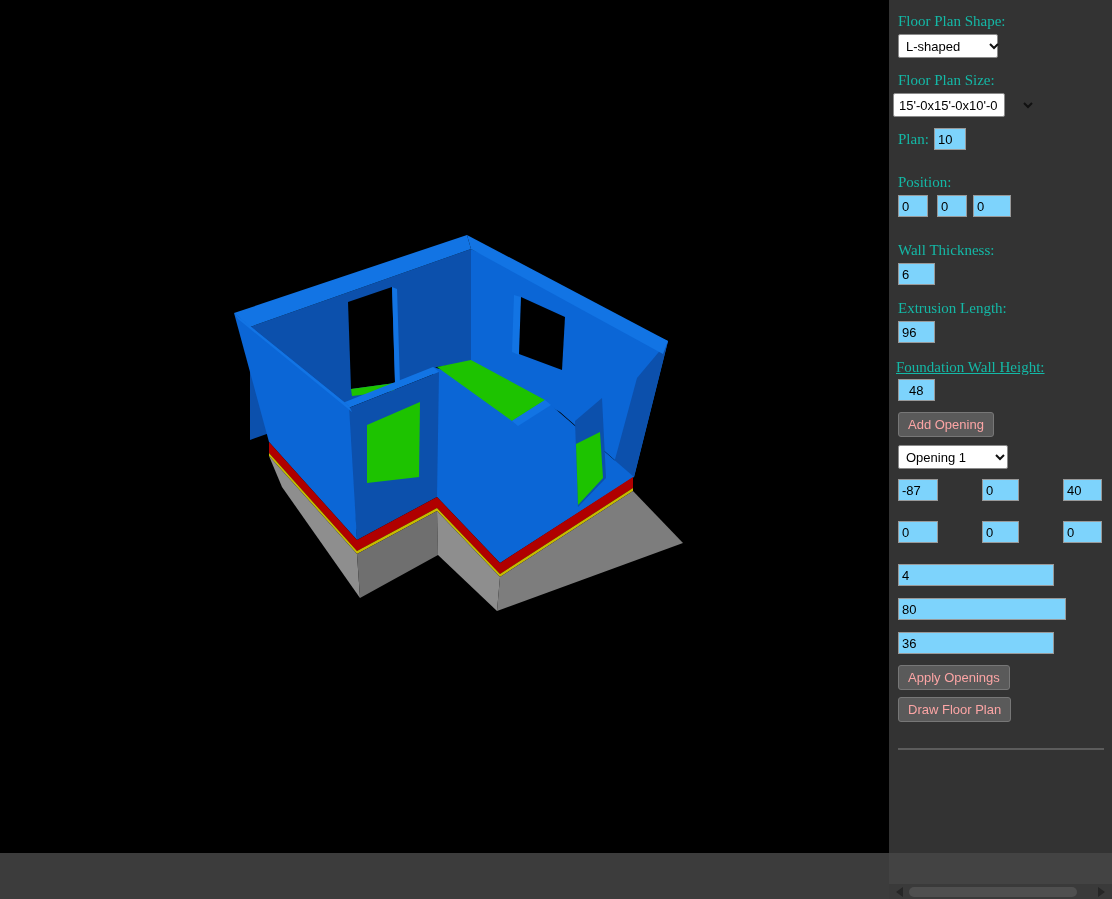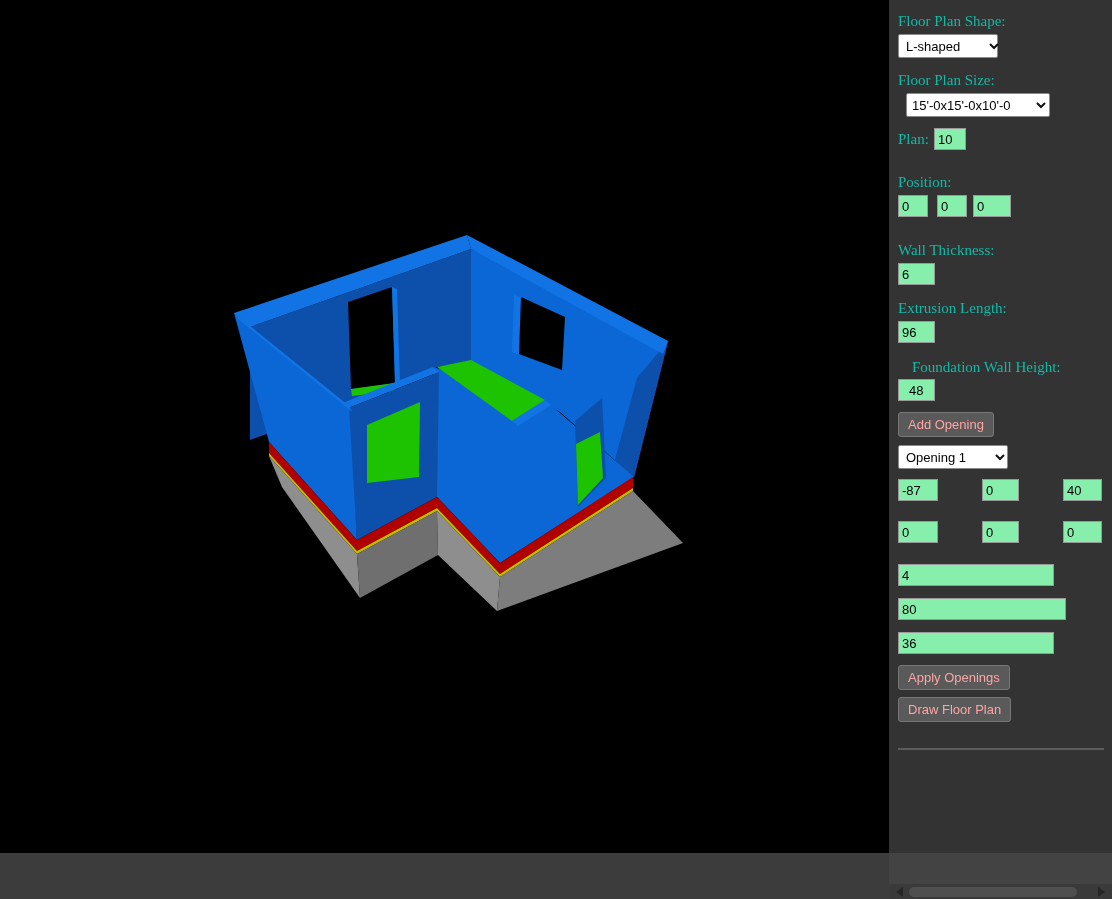--- a/index.html
+++ b/index.html
@@ -17,21 +17,21 @@
   .arrow-left{left:7px;border-right:7px solid #262626;}
   .arrow-right{right:7px;border-left:7px solid #262626;}
   
   .panel{position:absolute;left:889px;top:0;width:223px;height:853px;background:#333333;}
   .plabel{position:absolute;color:#14b8a6;font-family:"Liberation Serif",serif;
           font-size:15px;white-space:nowrap;}
   .pselect{position:absolute;height:24px;background:#ffffff;border:1px solid #8a8a8a;
            border-radius:2px;display:flex;align-items:center;justify-content:space-between;
            padding:0 7px 0 7px;box-sizing:border-box;cursor:default;gap:23px;}
   .pselect span{font-size:13px;color:#000;white-space:nowrap;}
-  .pinput{position:absolute;height:22px;background:#86efac;border:1px solid #999;
+  .pinput{position:absolute;height:22px;background:#7dd3fc;border:1px solid #999;
           box-sizing:border-box;font-family:"Liberation Sans",sans-serif;font-size:13px;
           color:#000;padding:1px 3px;}
   .pbutton{position:absolute;background:#5a5a5a;border:1px solid #777;border-radius:3px;
            color:#fca5a5;font-family:"Liberation Sans",sans-serif;font-size:13px;
            padding:4px 9px;cursor:default;}
   .divider{position:absolute;left:9px;top:748px;width:206px;height:2px;background:#5c5c5c;}
   .chev{flex:0 0 auto;margin-left:6px;}
 </style>
 </head>
 <body>
@@ -100,42 +100,42 @@
 
     <div class="plabel" style="left:9px;top:13px;">Floor Plan Shape:</div>
     <div class="pselect" style="left:9px;top:34px;width:100px;">
       <span>L-shaped</span>
       <svg class="chev" width="10" height="7">
         <polyline points="1,1 5,5 9,1" fill="none" stroke="#111" stroke-width="2"></polyline>
         </svg>
     </div>
 
     <div class="plabel" style="left:9px;top:72px;">Floor Plan Size:</div>
-    <div class="pselect" style="left:17px;top:93px;width:144px;padding-left:5px;">
+    <div class="pselect" style="left:4px;top:93px;width:112px;padding-left:5px;">
       <span>15'-0x15'-0x10'-0</span>
       <svg class="chev" style="margin-left:2px;" width="10" height="7">
         <polyline points="1,1 5,5 9,1" fill="none" stroke="#111" stroke-width="2"></polyline>
         </svg>
     </div>
 
     <div class="plabel" style="left:9px;top:131px;">Plan:</div>
     <input class="pinput" style="left: 45px; top: 128px; width: 32px;" type="text" value="10">
 
     <div class="plabel" style="left:9px;top:174px;">Position:</div>
     <input class="pinput" style="left: 9px; top: 195px; width: 30px;" type="text" value="0">
     <input class="pinput" style="left: 48px; top: 195px; width: 30px;" type="text" value="0">
     <input class="pinput" style="left: 84px; top: 195px; width: 38px;" type="text" value="0">
 
     <div class="plabel" style="left:9px;top:242px;">Wall Thickness:</div>
     <input class="pinput" style="left: 9px; top: 263px; width: 37px;" type="text" value="6">
 
     <div class="plabel" style="left:9px;top:300px;">Extrusion Length:</div>
     <input class="pinput" style="left: 9px; top: 321px; width: 37px;" type="text" value="96">
 
-    <div class="plabel" style="left:23px;top:359px;">Foundation Wall Height:</div>
+    <div class="plabel" style="left:7px;top:359px;text-decoration:underline;">Foundation Wall Height:</div>
     <input class="pinput" style="left: 9px; top: 379px; width: 37px; padding-left: 10px;" type="text" value="48">
 
     <button class="pbutton" style="left:9px;top:412px;">Add Opening</button>
 
     <div class="pselect" style="left:9px;top:445px;width:110px;">
       <span>Opening 1</span>
       <svg class="chev" width="10" height="7">
         <polyline points="1,1 5,5 9,1" fill="none" stroke="#111" stroke-width="2"></polyline>
         </svg>
     </div>

